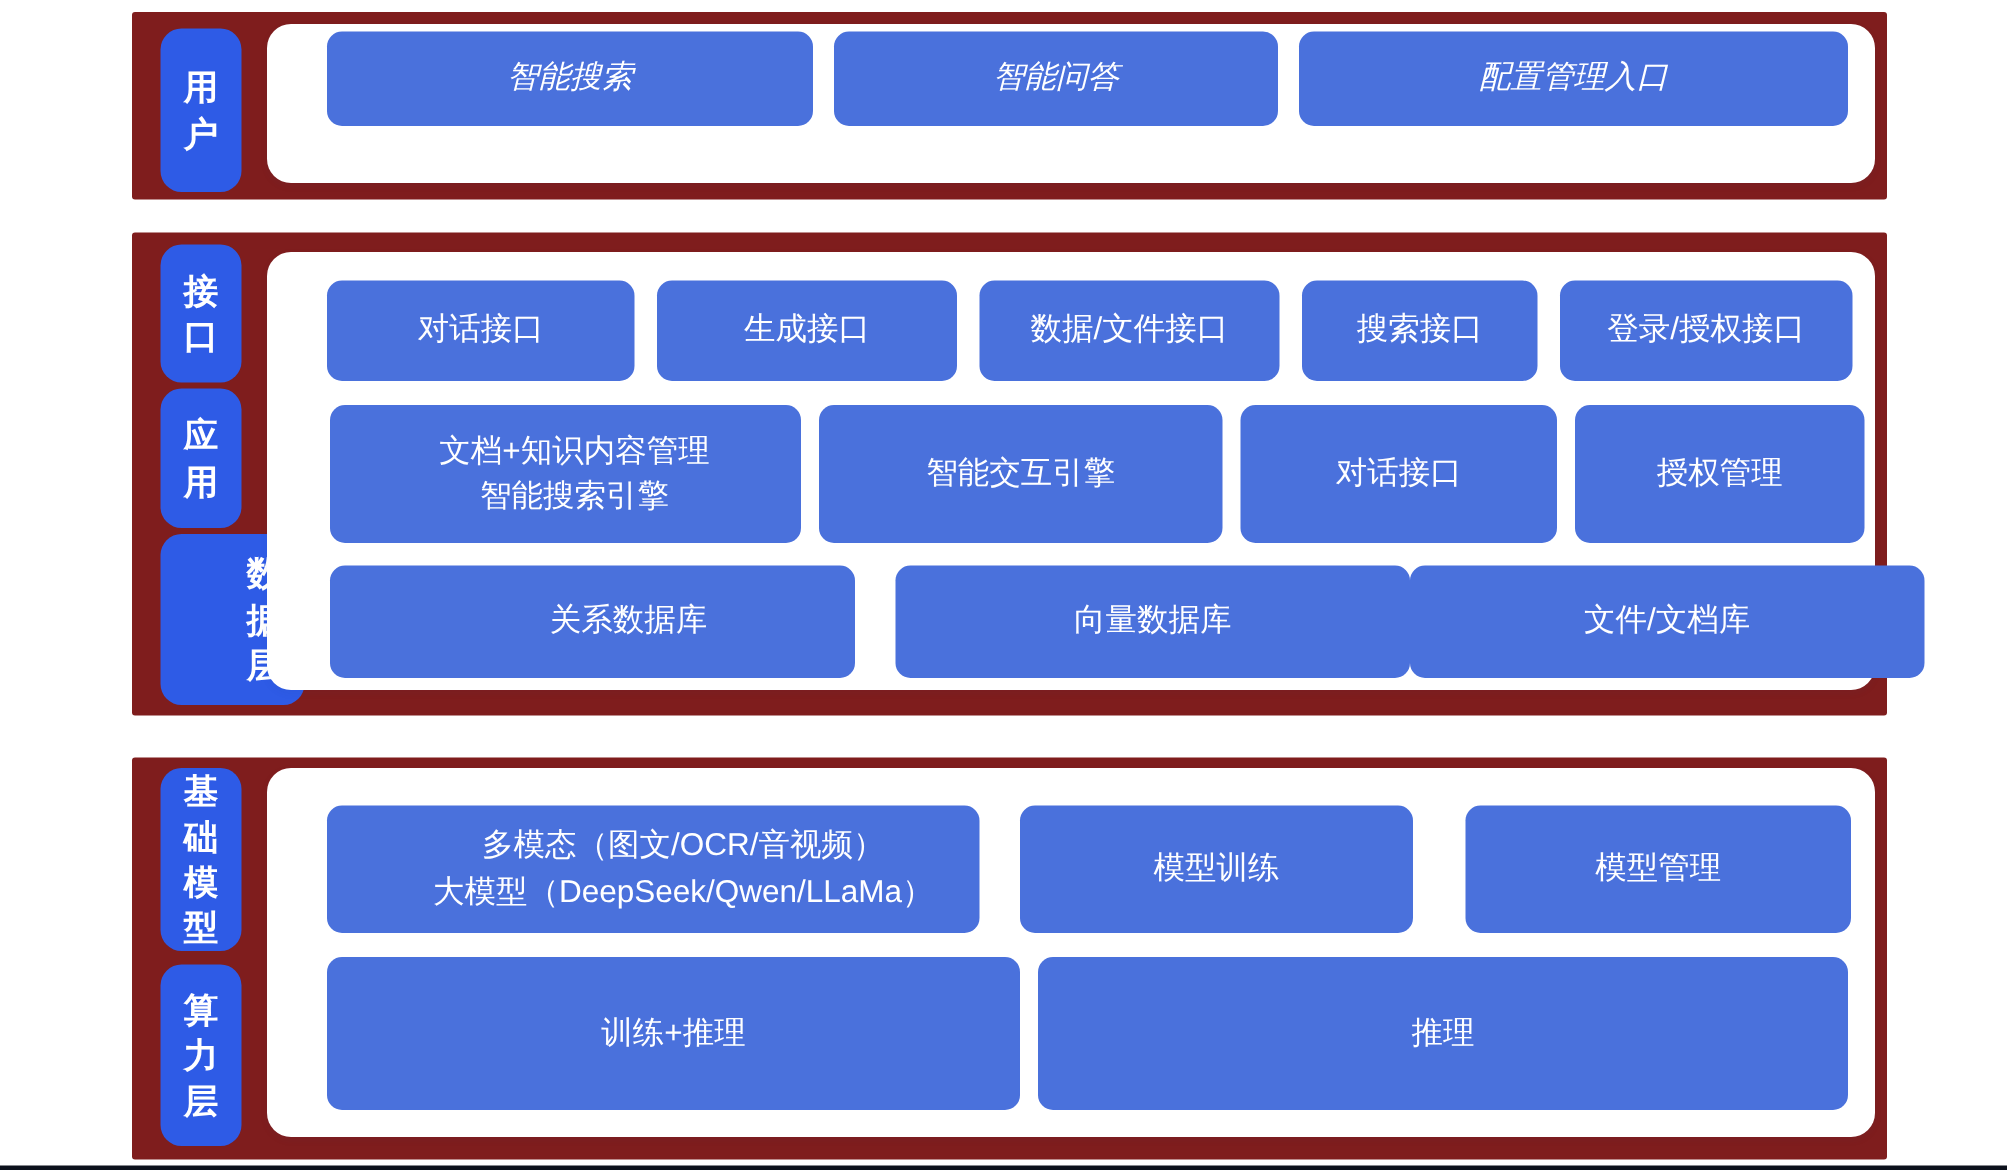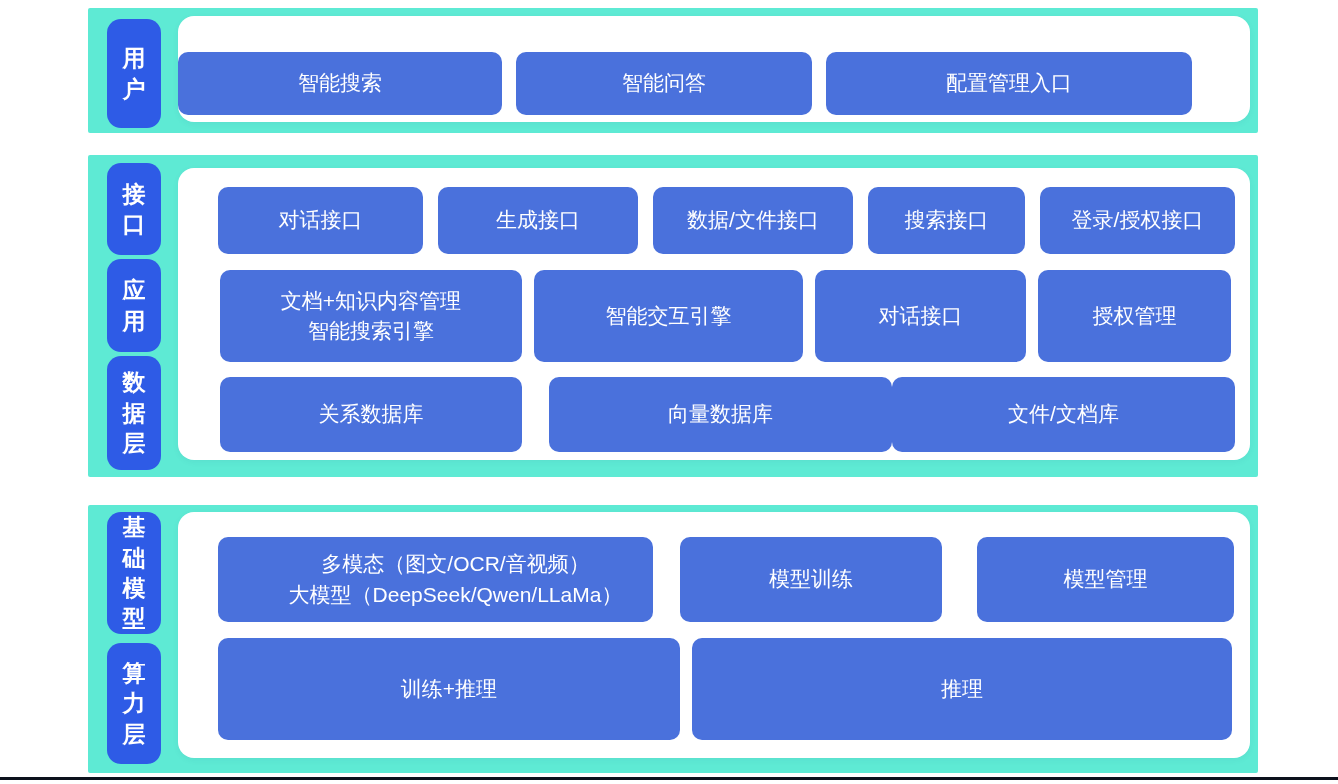--- a/index.html
+++ b/index.html
@@ -6,21 +6,21 @@
   body { font-family: "Liberation Sans", "DejaVu Sans", sans-serif; }
   .page {
     position: relative;
     width: 1338px; height: 784px;
     background: #ffffff;
     overflow: hidden;
   }
   .band {
     position: absolute;
     left: 88px; width: 1170px;
-    background: #5eead4;
+    background: #7f1d1d;
     border-radius: 2px;
   }
   .band-user   { top: 8px;   height: 125px; }
   .band-middle { top: 155px; height: 322px; }
   .band-bottom { top: 505px; height: 268px; }
 
   .layer-label {
     position: absolute;
     left: 19px; width: 54px;
     background: #2e5be6;
@@ -71,42 +71,42 @@
 </head>
 <body>
 
 <div class="page">
 
   <div class="band band-user">
     <div class="layer-label" style="top:11px; height:109px;">
       <div class="v-text">用户</div>
     </div>
     <div class="panel panel-user">
-      <div class="row" style="margin-top:36px;">
+      <div class="row" style="padding-left:40px; margin-top:5px;font-style:italic;">
         <div class="dbox" style="width:324px; height:63px;">
           <span>智能搜索</span>
         </div>
         <div class="dbox" style="width:296px; height:63px; margin-left:14px;">
           <span>智能问答</span>
         </div>
         <div class="dbox" style="width:366px; height:63px; margin-left:14px;">
           <span>配置管理入口</span>
         </div>
       </div>
     </div>
   </div>
 
   <div class="band band-middle">
     <div class="layer-label" style="top:8px; height:92px;">
       <div class="v-text">接口</div>
     </div>
     <div class="layer-label" style="top:104px; height:93px;">
       <div class="v-text">应用</div>
     </div>
-    <div class="layer-label" style="top:201px; height:114px;">
+    <div class="layer-label" style="top:201px; height:114px;padding-left:42px;">
       <div class="v-text">数据层</div>
     </div>
 
     <div class="panel panel-middle">
 
       <div class="row" style="padding-left:40px; margin-top:19px;align-items:center;">
         <div class="dbox" style="width:205px; height:67px;">
           <span>对话接口</span>
         </div>
         <div class="dbox" style="width:200px; height:67px; margin-left:15px;">
@@ -117,37 +117,37 @@
         </div>
         <div class="dbox" style="width:157px; height:67px; margin-left:15px;">
           <span>搜索接口</span>
         </div>
         <div class="dbox" style="width:195px; height:67px; margin-left:15px;">
           <span>登录/授权接口</span>
         </div>
       </div>
 
       <div class="row" style="padding-left:42px; margin-top:16px;">
-        <div class="dbox" style="width:302px; height:92px;">
+        <div class="dbox" style="width:302px; height:92px;padding-left:12px;">
           <span>文档+知识内容管理</span>
           <span>智能搜索引擎</span>
         </div>
         <div class="dbox" style="width:269px; height:92px; margin-left:12px;">
           <span>智能交互引擎</span>
         </div>
         <div class="dbox" style="width:211px; height:92px; margin-left:12px;">
           <span>对话接口</span>
         </div>
         <div class="dbox" style="width:193px; height:92px; margin-left:12px;">
           <span>授权管理</span>
         </div>
       </div>
 
       <div class="row" style="padding-left:42px; margin-top:15px;">
-        <div class="dbox" style="width:302px; height:75px;">
+        <div class="dbox" style="width:302px; height:75px;padding-left:48px;">
           <span>关系数据库</span>
         </div>
         <div class="dbox" style="width:343px; height:75px; margin-left:27px;">
           <span>向量数据库</span>
         </div>
         <div class="dbox" style="width:343px; height:75px; ">
           <span>文件/文档库</span>
         </div>
       </div>
     </div>

